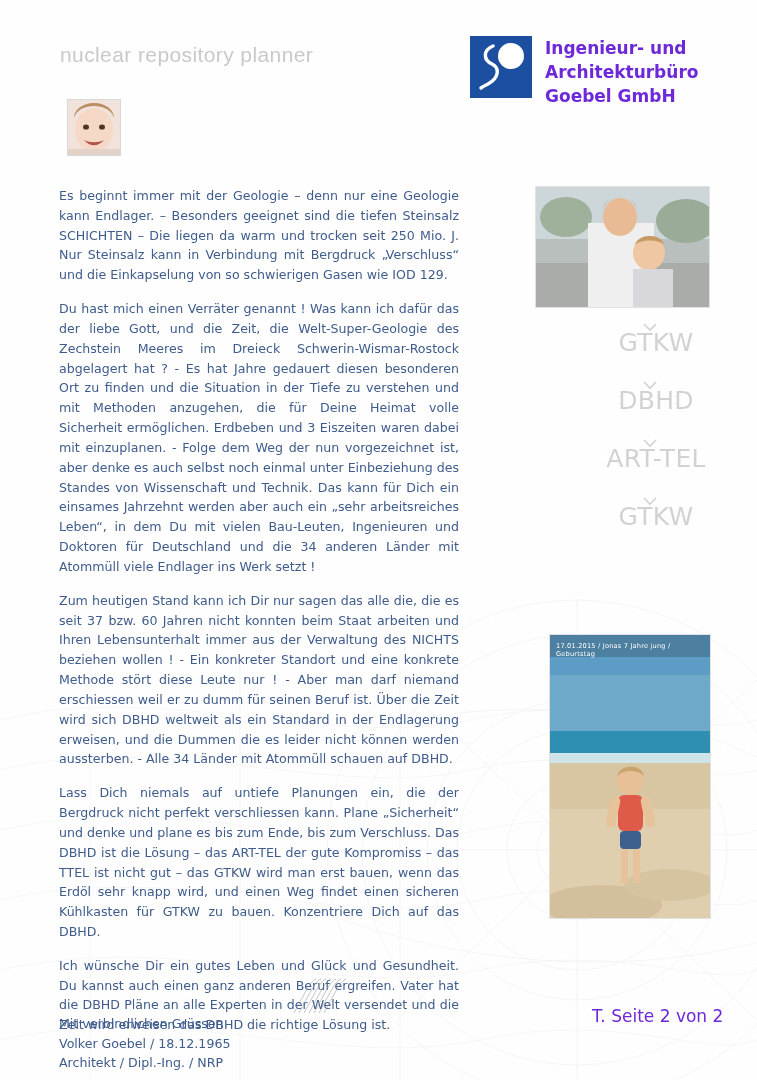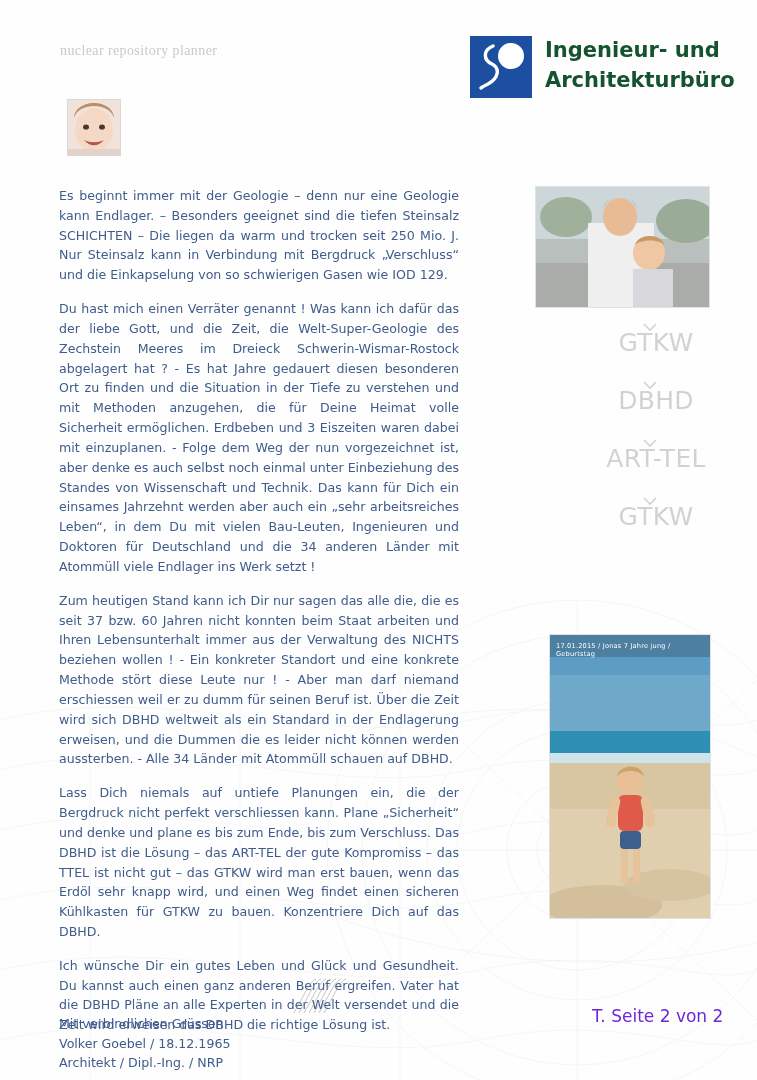--- a/index.html
+++ b/index.html
@@ -41,24 +41,24 @@
     height: 420px;
     opacity: 0.45;
     pointer-events: none;
   }
 
   
   .header-title {
     position: absolute;
     left: 60px;
     top: 43px;
-    font-size: 14px;
+    font-size: 21px;
     color: #c9c9c9;
     letter-spacing: 0.4px;
-    font-family: Liberation Serif, serif;
+    font-family: Liberation Sans, sans-serif;
     white-space: nowrap;
   }
 
   .logo-block {
     position: absolute;
     left: 470px;
     top: 36px;
     display: flex;
     align-items: flex-start;
   }
@@ -80,23 +80,23 @@
   }
   .logo-mark .squiggle {
     position: absolute;
     left: 9px;
     top: 8px;
     width: 22px;
     height: 46px;
   }
   .logo-text {
     margin-left: 13px;
-    color: #14532d;
+    color: #6d28d9;
     font-weight: bold;
-    font-size: 21px;
+    font-size: 17px;
     line-height: 1.42;
     font-family: "DejaVu Sans", sans-serif;
     white-space: nowrap;
   }
 
   
   .author-photo {
     position: absolute;
     left: 67px;
     top: 99px;
@@ -255,20 +255,21 @@
   <div class="logo-block">
     <div class="logo-mark">
       <div class="circle"></div>
       <svg class="squiggle" viewBox="0 0 22 46">
         <path d="M14 2 C4 6, 4 16, 13 20 C21 24, 20 34, 9 40 C5 42, 3 43, 2 44" fill="none" stroke="#ffffff" stroke-width="3.4" stroke-linecap="round"></path>
       </svg>
     </div>
     <div class="logo-text">
       <div>Ingenieur- und</div>
       <div>Architekturbüro</div>
+      <div>Goebel GmbH</div>
     </div>
   </div>
 
   <div class="author-photo">
     <svg viewBox="0 0 52 55" width="52" height="55">
       <rect x="0" y="0" width="52" height="55" fill="#f1e3dc"></rect>
       <ellipse cx="26" cy="30" rx="19" ry="22" fill="#f5d9c6"></ellipse>
       <path d="M6 18 C10 2, 42 2, 46 18 C46 10, 38 3, 26 3 C14 3, 6 10, 6 18Z" fill="#b98f63"></path>
       <ellipse cx="18" cy="27" rx="3" ry="2.6" fill="#4b3728"></ellipse>
       <ellipse cx="34" cy="27" rx="3" ry="2.6" fill="#4b3728"></ellipse>

